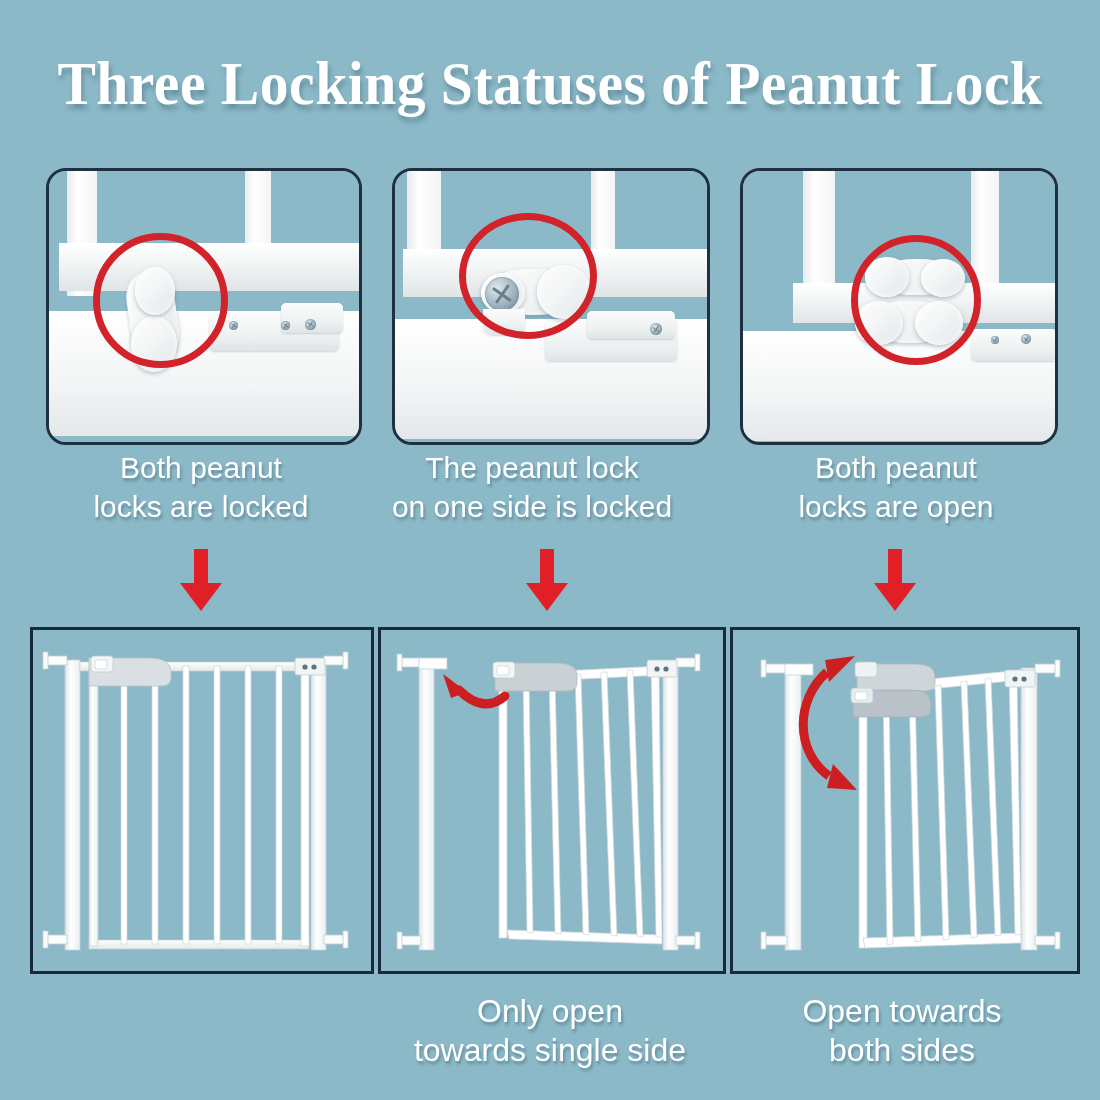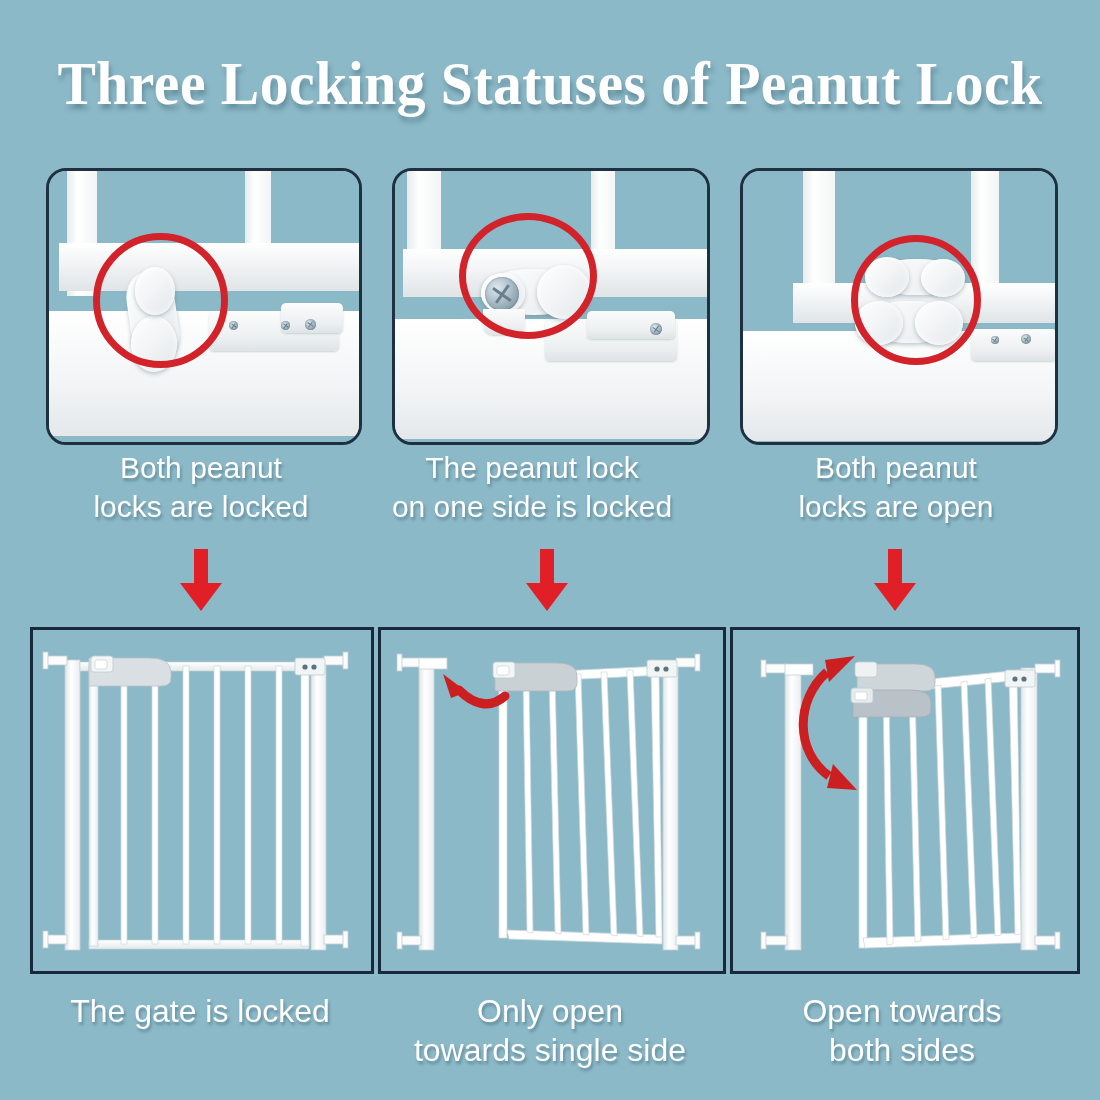--- a/index.html
+++ b/index.html
@@ -374,19 +374,18 @@
       </g>
 
       <g>
         <path d="M94 42 C62 70, 62 122, 96 146" stroke="#cc1f22" stroke-width="9" fill="none" stroke-linecap="butt"></path>
         <path d="M122 26 L96 52 L92 30 Z" fill="#cc1f22"></path>
         <path d="M124 160 L94 158 L100 134 Z" fill="#cc1f22"></path>
       </g>
     </svg>
   </div>
 
-  <div class="cap cap-bot b1">The gate is locked</div>
   <div class="cap cap-bot b3">Open towards
 both sides</div>
   <div class="cap cap-bot b2">Only open
 towards single side</div>
 
 </div>
 
 </body></html>

